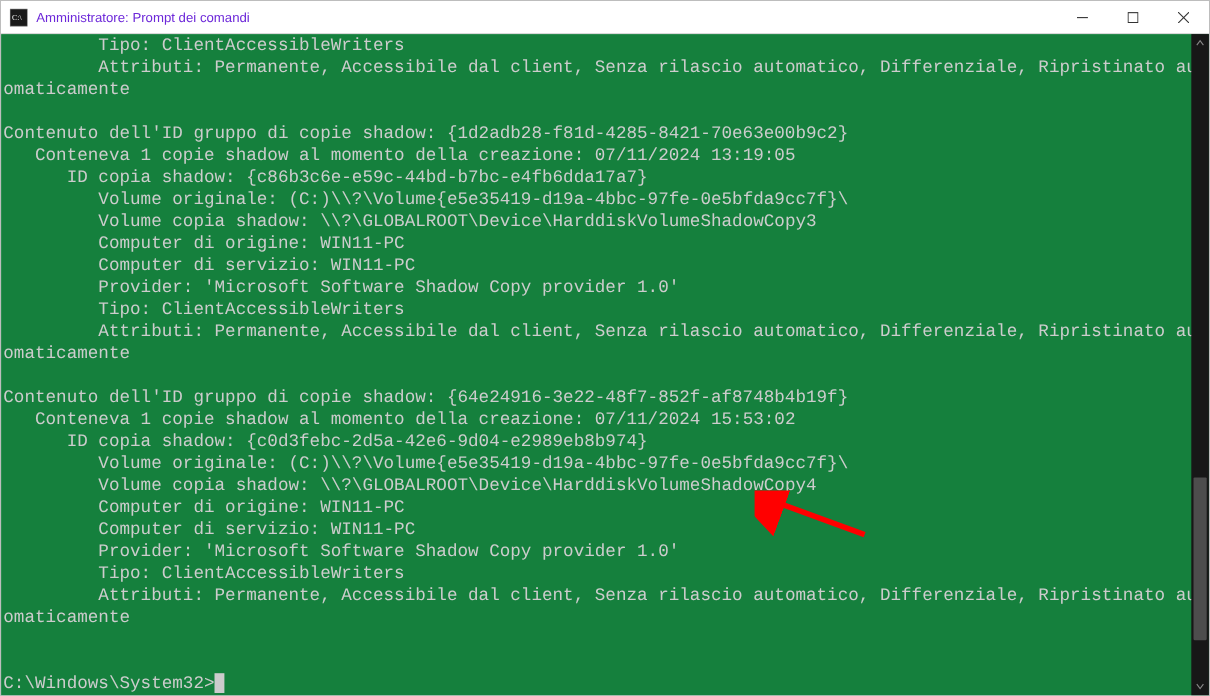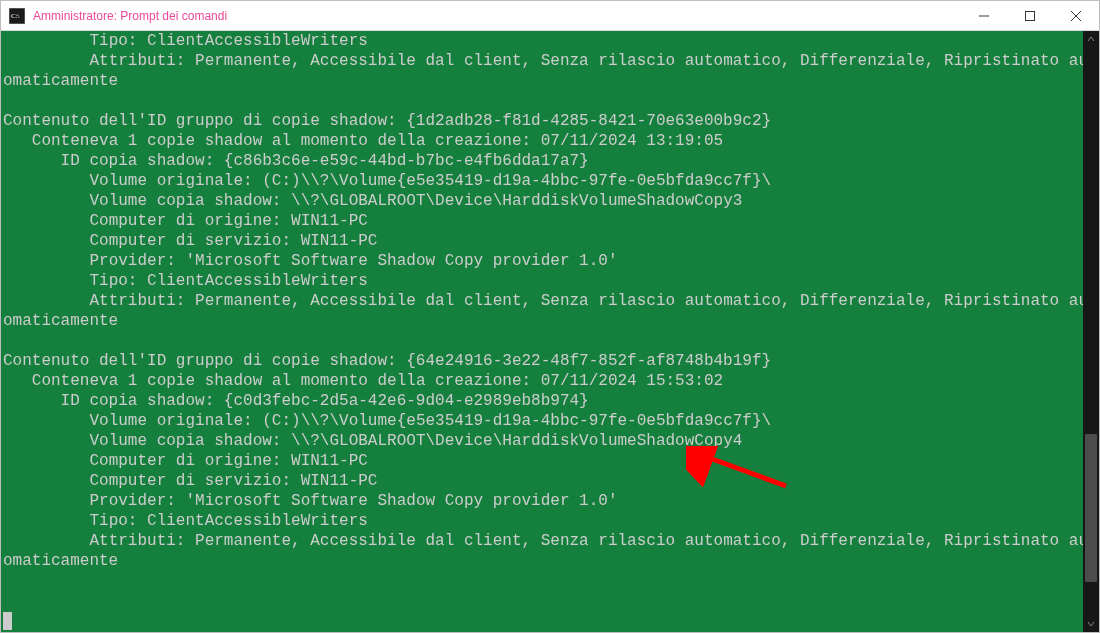--- a/index.html
+++ b/index.html
@@ -10,21 +10,21 @@
     border: 1px solid #bdbdbd; position: relative;
   }
   .titlebar {
     height: 30px; background: #fff; display: flex; align-items: center;
     border-bottom: 1px solid #d9d9d9;
   }
   .app-icon {
     width: 16px; height: 16px; margin: 0 8px 0 8px;
     display: flex; align-items: center; justify-content: center;
   }
-  .title-text { font-size: 12px; color: #ec4899; flex: 0 0 auto; text-align: right; }
+  .title-text { font-size: 12px; color: #6d28d9; flex: 0 0 auto; text-align: right; }
   .title-spacer { flex: 1 1 auto; }
   .win-btn {
     width: 46px; height: 30px; display: flex; align-items: center; justify-content: center;
     color: #333; font-size: 10px; user-select: none;
   }
   .win-btn svg { width: 10px; height: 10px; stroke: #333; stroke-width: 1; fill: none; }
   .terminal {
     flex: 1 1 auto; background: #15803d; color: #cccccc;
     font-family: Consolas, "Courier New", monospace; font-size: 16px;
     line-height: 20px; white-space: pre-wrap; word-break: break-all;
@@ -102,21 +102,21 @@
       ID copia shadow: {c0d3febc-2d5a-42e6-9d04-e2989eb8b974}
          Volume originale: (C:)\\?\Volume{e5e35419-d19a-4bbc-97fe-0e5bfda9cc7f}\
          Volume copia shadow: \\?\GLOBALROOT\Device\HarddiskVolumeShadowCopy4
          Computer di origine: WIN11-PC
          Computer di servizio: WIN11-PC
          Provider: 'Microsoft Software Shadow Copy provider 1.0'
          Tipo: ClientAccessibleWriters
          Attributi: Permanente, Accessibile dal client, Senza rilascio automatico, Differenziale, Ripristinato automaticamente
 
 
-<span class="cursor"></span></div>
+<span>C:\Windows\System32&gt;</span><span class="cursor"></span></div>
 
   <div class="scrollbar">
     <div class="scroll-arrow">
       <svg width="8" height="8" viewBox="0 0 8 8">
           <polyline points="1,6 4,2 7,6" fill="none" stroke="#888" stroke-width="1"></polyline>
         </svg>
     </div>
     <div class="scroll-track">
       <div class="scroll-thumb"></div>
     </div>

